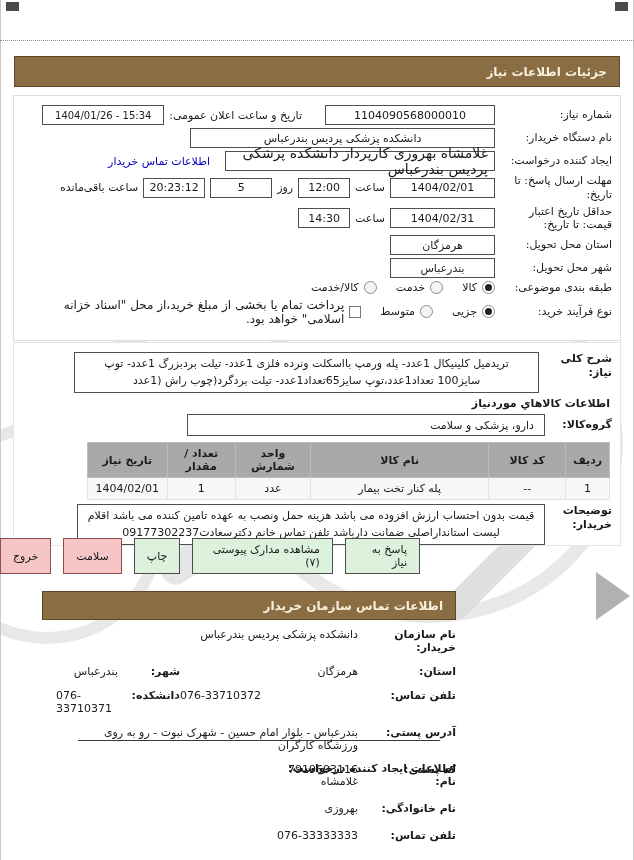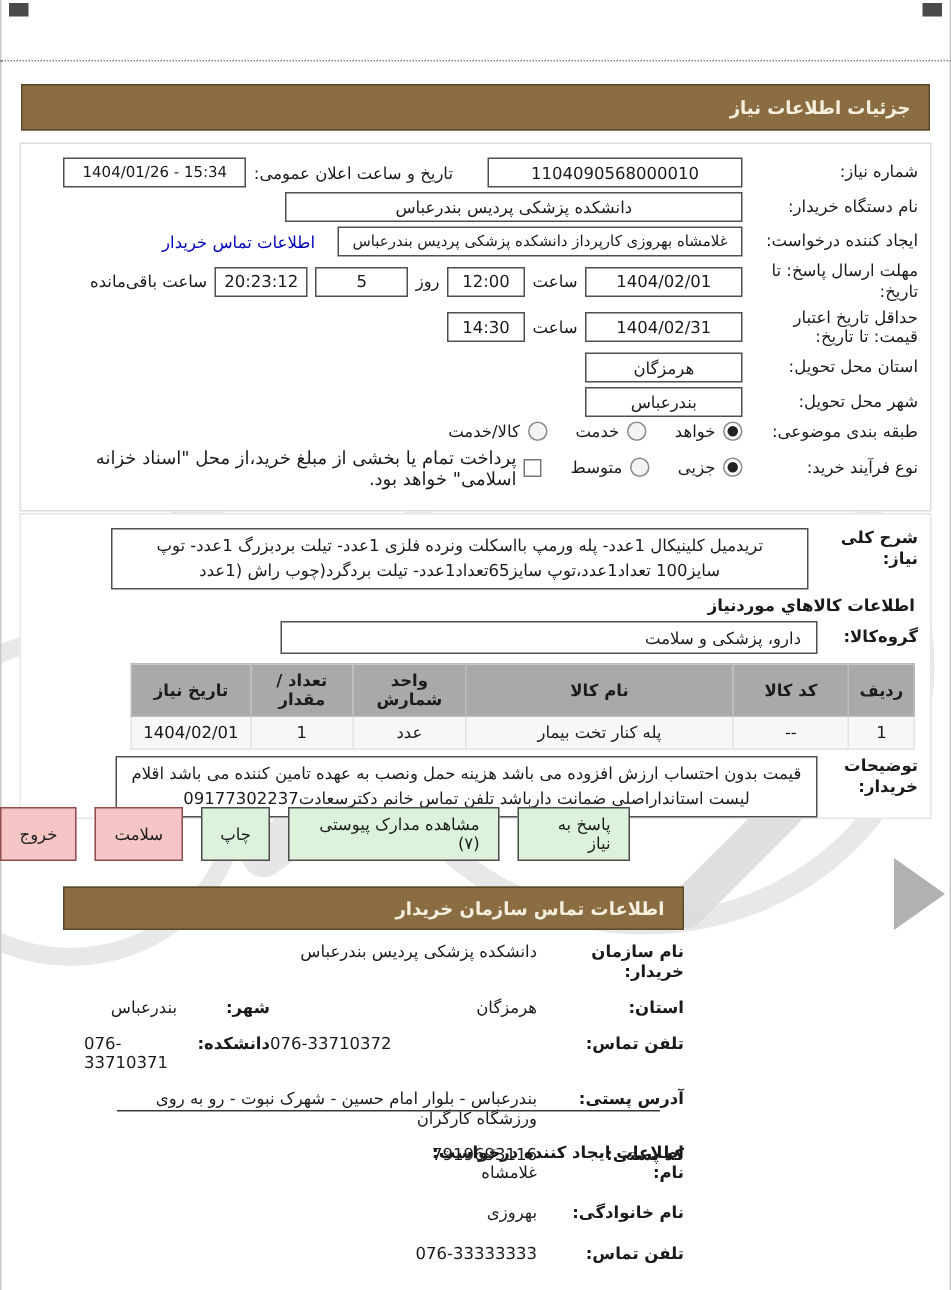--- a/index.html
+++ b/index.html
@@ -98,21 +98,21 @@
     <div class="box ltr" style="width:170px;">1104090568000010</div>
     <span style="margin-right:18px;">تاریخ و ساعت اعلان عمومی:</span>
     <div class="box ltr" style="width:122px;font-size:10px;">1404/01/26 - 15:34</div>
   </div>
   <div class="row">
     <span class="lbl">نام دستگاه خریدار:</span>
     <div class="box" style="width:305px;">دانشکده پزشکی پردیس بندرعباس</div>
   </div>
   <div class="row">
     <span class="lbl">ایجاد کننده درخواست:</span>
-    <div class="box" style="width:270px;font-size:10px;">غلامشاه بهروزی کارپرداز دانشکده پزشکی پردیس بندرعباس</div>
+    <div class="box" style="width:270px;font-size:14px;">غلامشاه بهروزی کارپرداز دانشکده پزشکی پردیس بندرعباس</div>
     <span class="link">اطلاعات تماس خریدار</span>
   </div>
   <div class="row">
     <span class="lbl">مهلت ارسال پاسخ: تا تاریخ:</span>
     <div class="box ltr" style="width:105px;">1404/02/01</div>
     <span>ساعت</span>
     <div class="box ltr" style="width:52px;">12:00</div>
     <span>روز</span>
     <div class="box ltr" style="width:62px;">5</div>
     <div class="box ltr" style="width:62px;">20:23:12</div>
@@ -128,21 +128,21 @@
     <span class="lbl">استان محل تحویل:</span>
     <div class="box" style="width:105px;">هرمزگان</div>
   </div>
   <div class="row">
     <span class="lbl">شهر محل تحویل:</span>
     <div class="box" style="width:105px;">بندرعباس</div>
   </div>
   <div class="row">
     <span class="lbl">طبقه بندی موضوعی:</span>
     <span class="radio sel"></span>
-    <span class="optlbl">خواهد</span>
+    <span class="optlbl">کالا</span>
     <span class="radio"></span>
     <span class="optlbl">خدمت</span>
     <span class="radio"></span>
     <span>کالا/خدمت</span>
   </div>
   <div class="row">
     <span class="lbl">نوع فرآیند خرید:</span>
     <span class="radio sel"></span>
     <span class="optlbl">جزیی</span>
     <span class="radio"></span>

